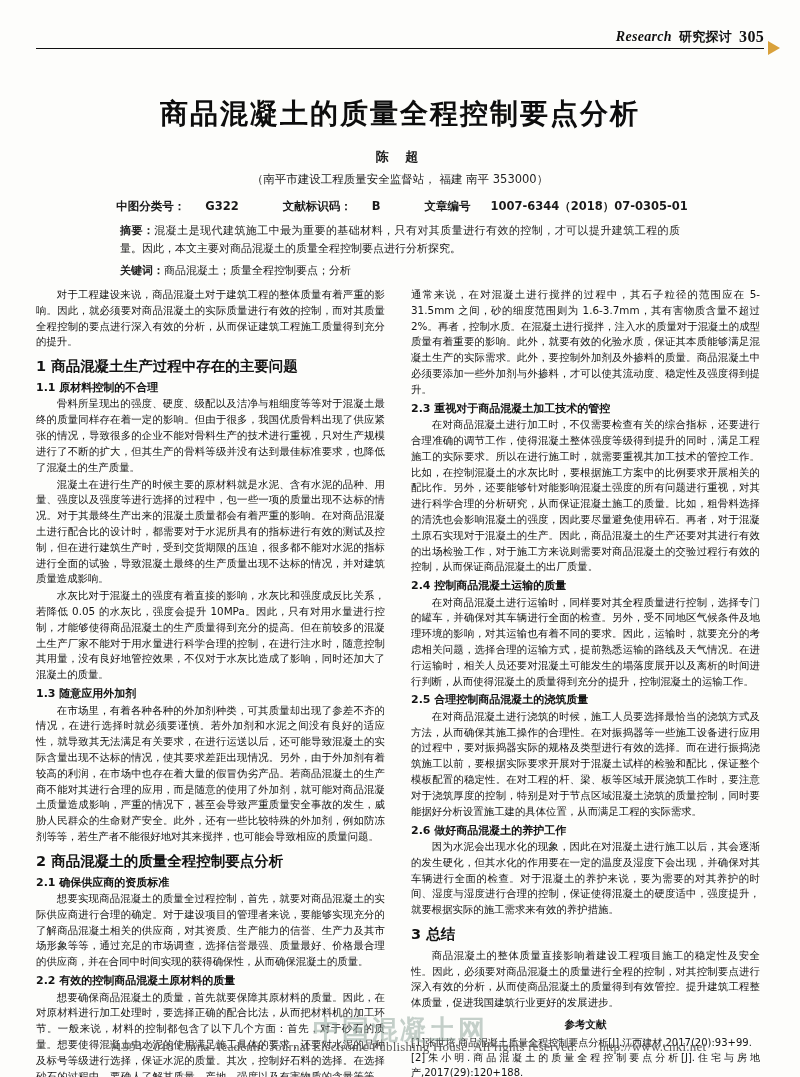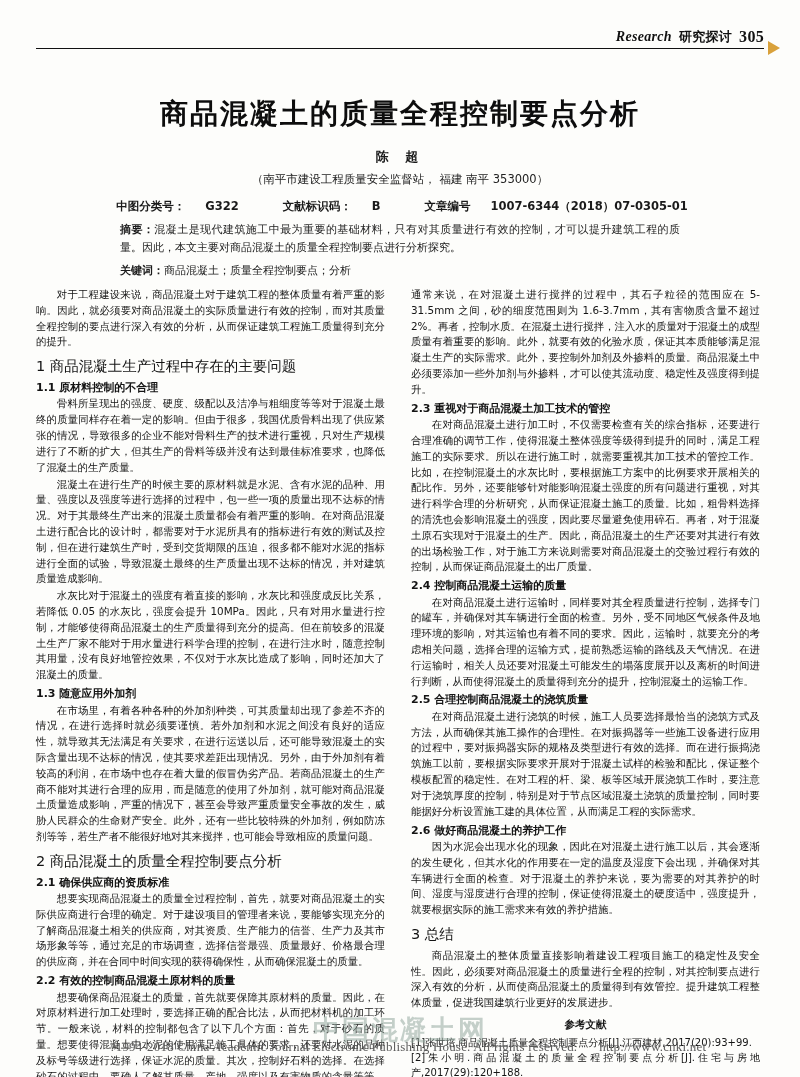--- a/index.html
+++ b/index.html
@@ -110,21 +110,21 @@
   }
   .ids span { margin: 0 10px; }
 
   .abstract {
     position: absolute;
     top: 222px;
     left: 120px;
     right: 120px;
     font-size: 11px;
     line-height: 1.62;
-    font-family: Liberation Mono, monospace;
+    font-family: Liberation Sans, sans-serif;
     text-align: justify;
     text-indent: 0;
   }
   .abstract .lead { font-weight: bold; }
   .keywords {
     position: absolute;
     top: 263px;
     left: 120px;
     right: 120px;
     font-size: 11px;
@@ -151,21 +151,21 @@
     color: #141414;
   }
   .col p {
     margin: 0 0 1px 0;
     text-indent: 2em;
   }
   .col p.noind { text-indent: 0; }
   h2.sec {
     font-family: "DejaVu Sans", sans-serif;
     font-size: 14.5px;
-    font-weight: normal;
+    font-weight: bold;
     margin: 7px 0 4px 0;
     line-height: 1.3;
   }
   h3.sub {
     font-family: "DejaVu Sans", sans-serif;
     font-size: 11px;
     font-weight: bold;
     margin: 3px 0 1px 0;
     line-height: 1.4;
   }

